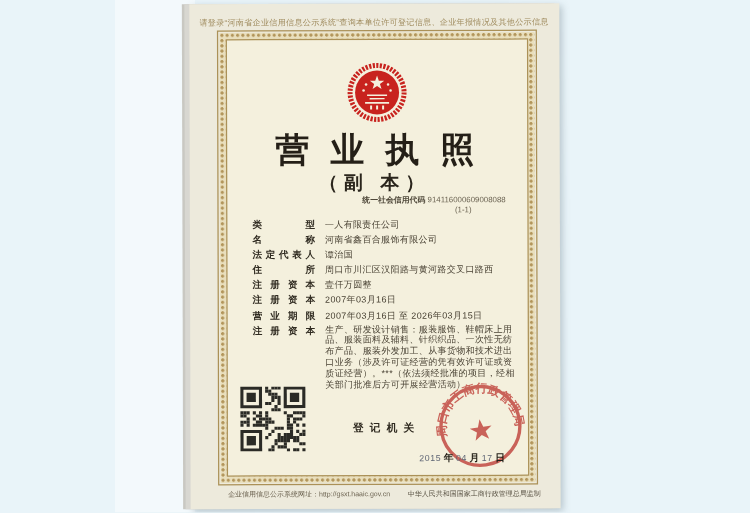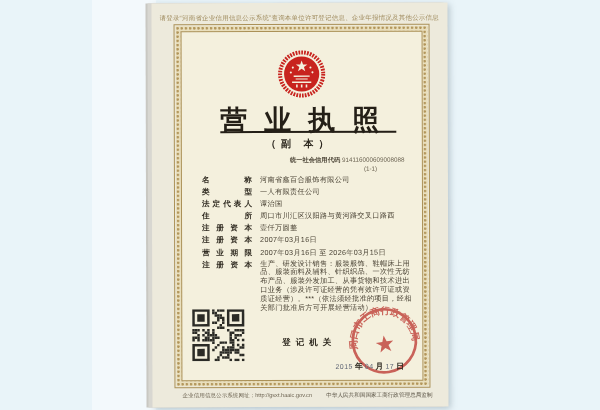--- a/index.html
+++ b/index.html
@@ -25,25 +25,24 @@
     background-color:#e9dfbd;
     background-image:radial-gradient(circle at 2px 2px,#b2955a 1px,rgba(0,0,0,0) 1.5px);
     background-size:4.2px 4.2px;
   }
   .frame-inner{position:absolute;inset:5px;border:1px solid #ab9157;background:#f4f0dd;}
   .emblem{position:absolute;left:126px;top:44px;width:48px;height:54px;}
   .cert-title{
     position:absolute;left:0;right:0;top:99px;text-align:center;
     font-size:27px;font-weight:bold;color:#241f17;letter-spacing:17px;text-indent:17px;
     font-family:"DejaVu Sans","Liberation Sans",sans-serif;
-    text-decoration:underline;
   }
   .cert-subtitle{
     position:absolute;left:0;right:0;top:134px;text-align:center;
-    font-size:10px;font-weight:bold;color:#2a251c;letter-spacing:5px;font-family:Liberation Serif, serif;
+    font-size:15px;font-weight:bold;color:#2a251c;letter-spacing:5px;
   }
   .code-line{
     position:absolute;left:138px;top:153px;font-size:6.3px;color:#6b6352;white-space:nowrap;
   }
   .code-line .code-label{font-weight:bold;color:#4e4739;}
   .page-no{position:absolute;left:212px;top:162px;font-size:6.3px;color:#6b6352;}
   .fields{position:absolute;left:50px;top:172px;width:210px;}
   .field-row{display:flex;margin-bottom:3.1px;line-height:9px;}
   .field-label{
     width:50px;min-width:50px;margin-right:8px;
@@ -100,26 +99,26 @@
   <div class="cert-subtitle">（副  本）</div>
 
   <div class="code-line">
     <span class="code-label">统一社会信用代码</span>
     <span>914116000609008088</span>
   </div>
   <div class="page-no">(1-1)</div>
 
   <div class="fields">
     <div class="field-row">
+      <span class="field-label">类型</span>
+      <span class="field-value">一人有限责任公司</span>
+    </div>
+    <div class="field-row">
       <span class="field-label">名称</span>
       <span class="field-value">河南省鑫百合服饰有限公司</span>
-    </div>
-    <div class="field-row">
-      <span class="field-label">类型</span>
-      <span class="field-value">一人有限责任公司</span>
     </div>
     <div class="field-row">
       <span class="field-label">法定代表人</span>
       <span class="field-value">谭治国</span>
     </div>
     <div class="field-row">
       <span class="field-label">住所</span>
       <span class="field-value">周口市川汇区汉阳路与黄河路交叉口路西</span>
     </div>
     <div class="field-row">

